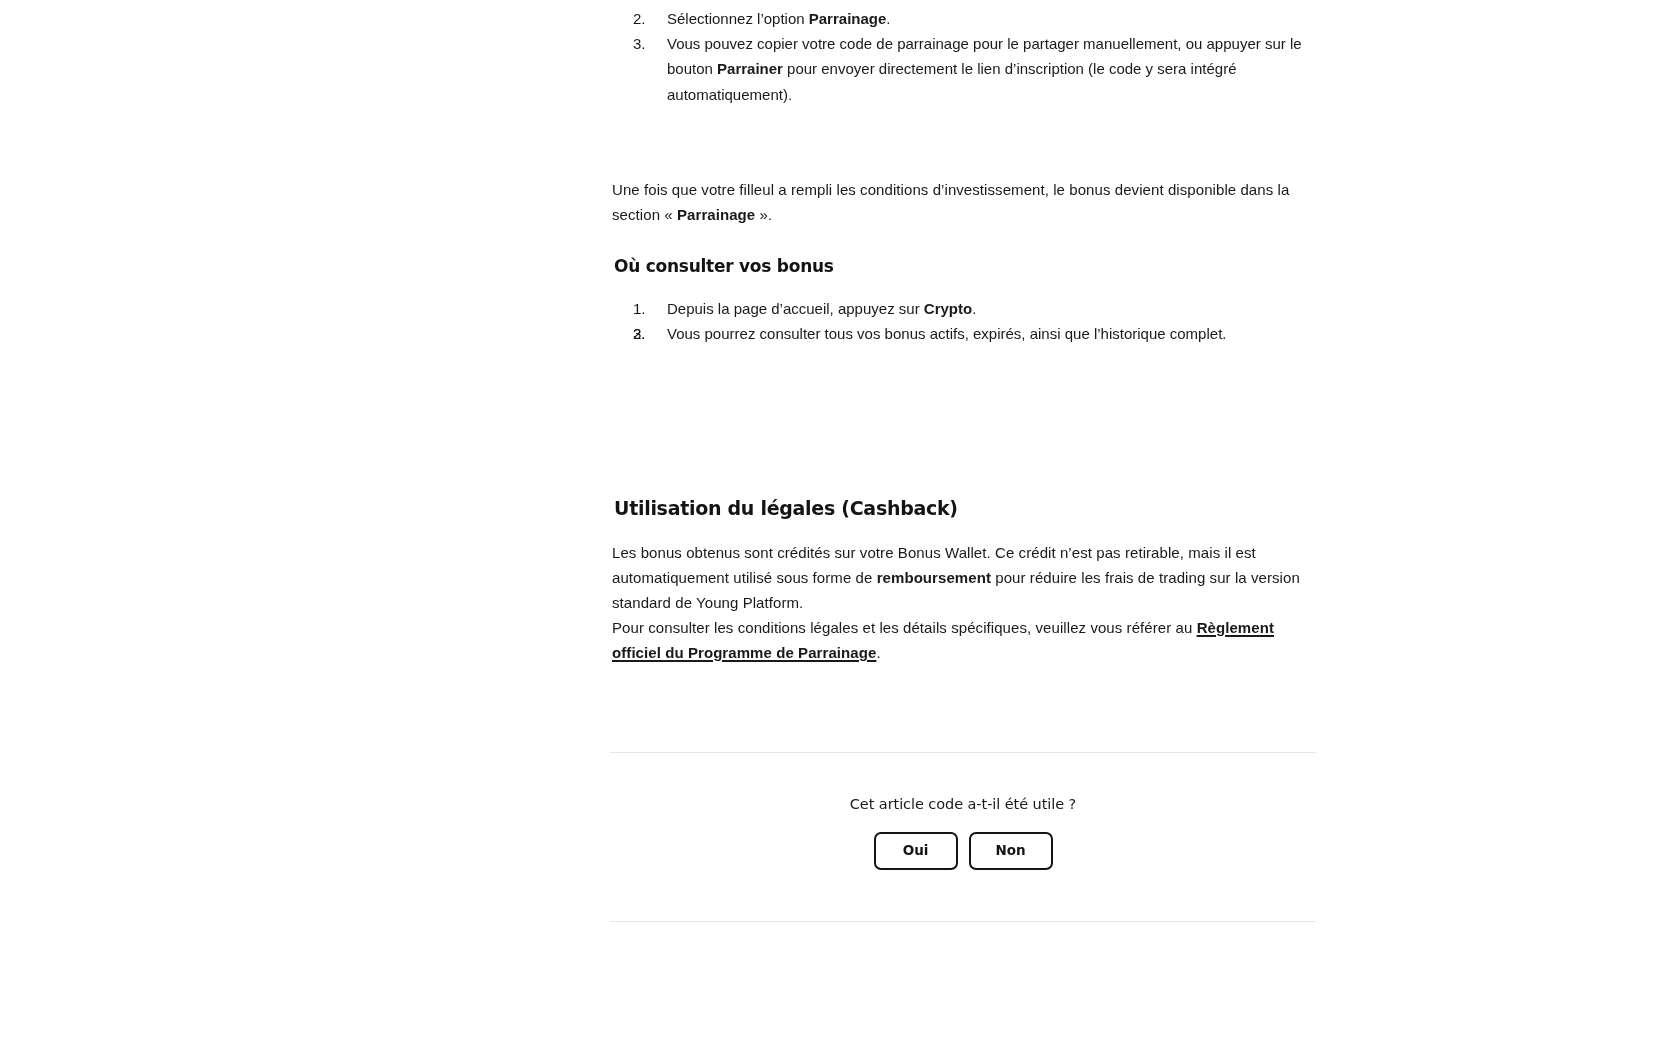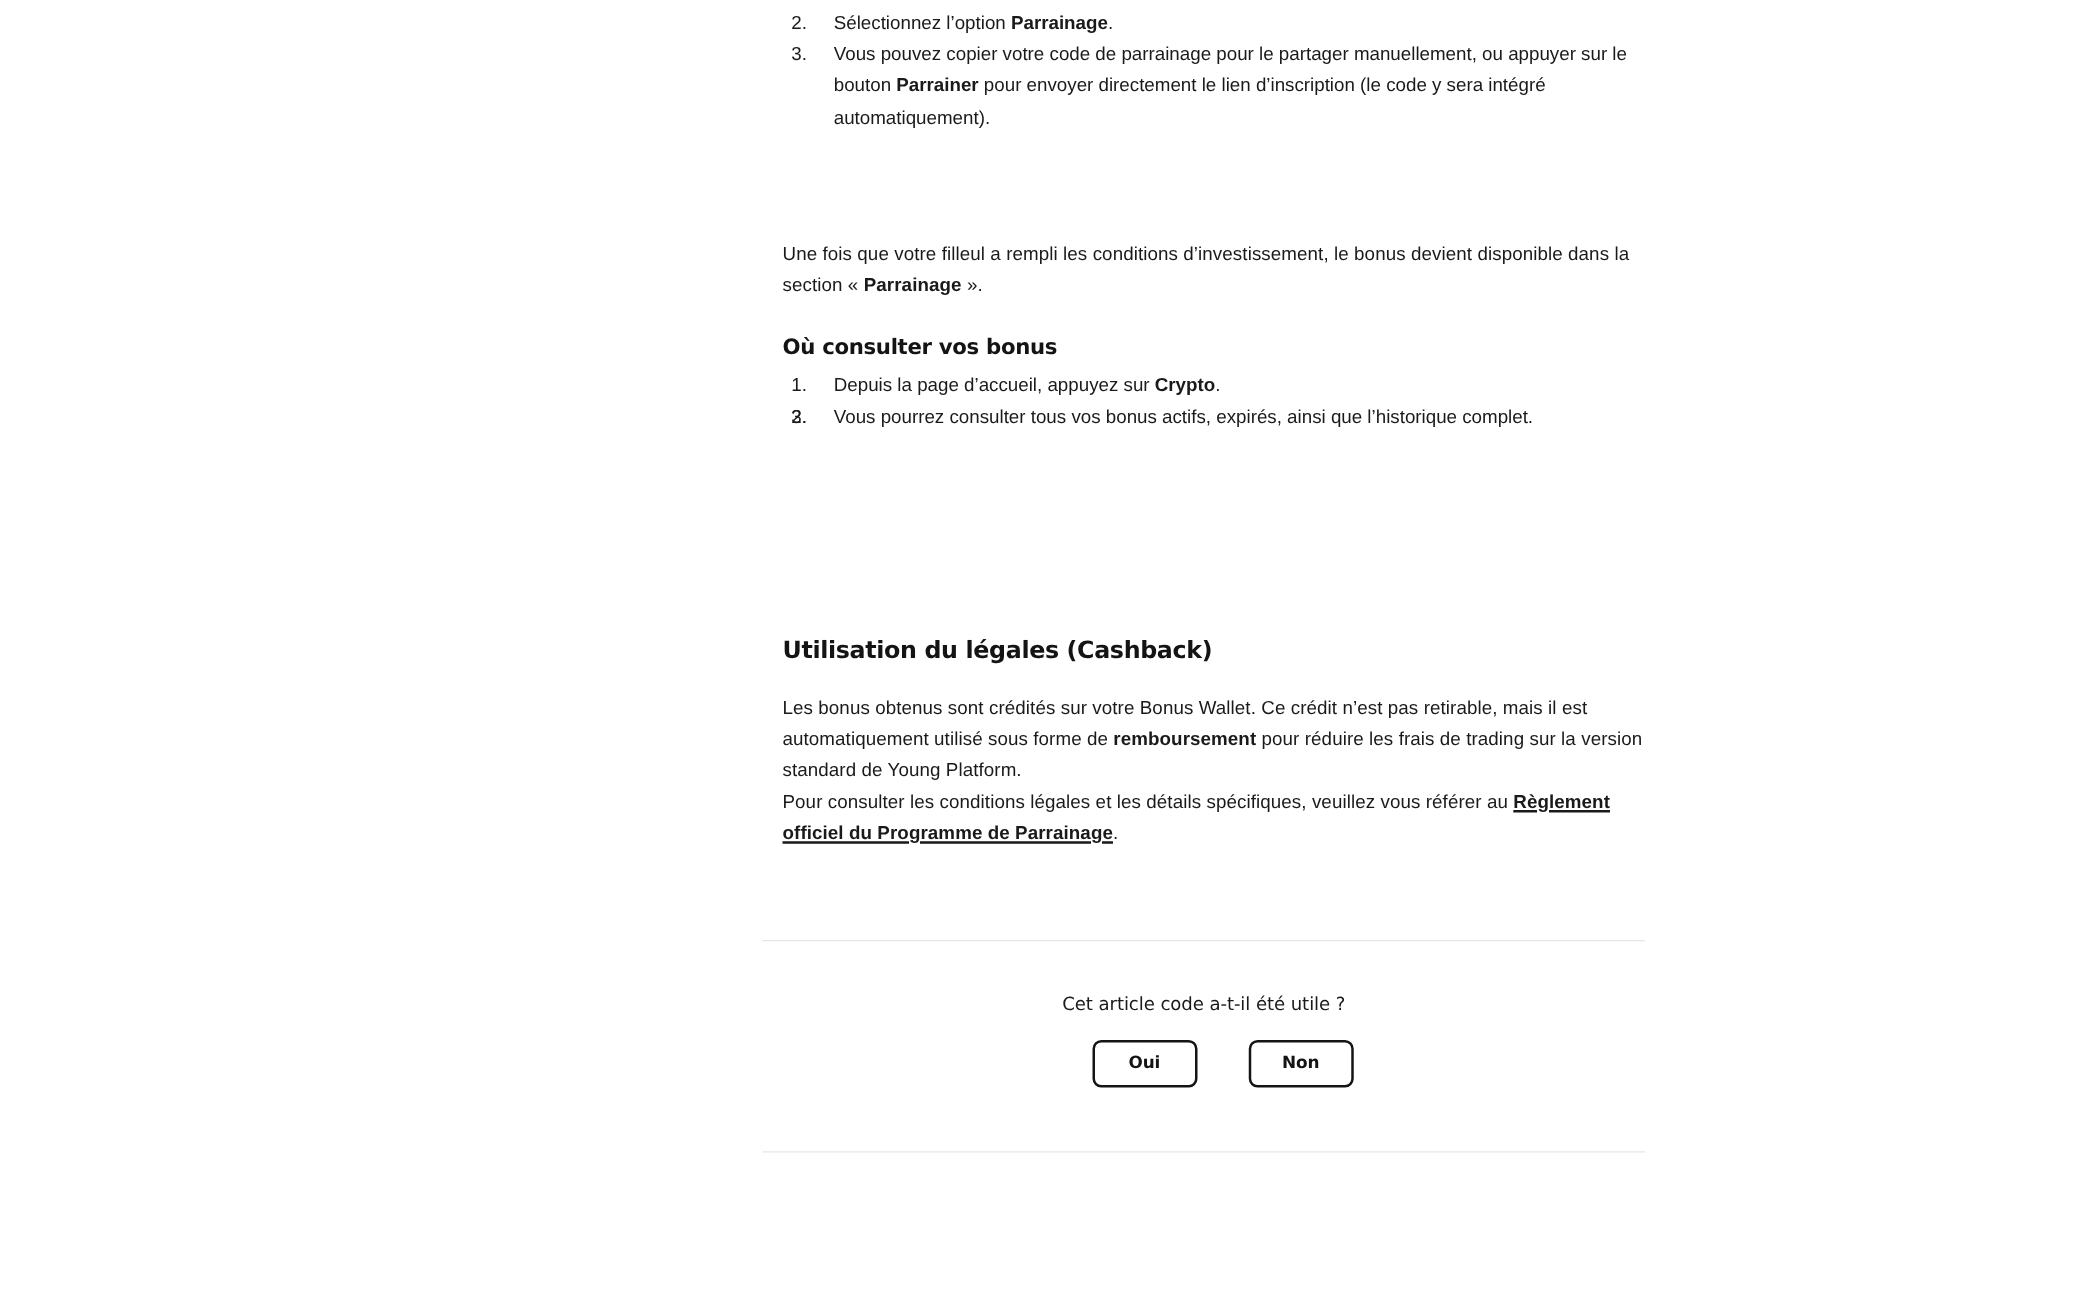--- a/index.html
+++ b/index.html
@@ -22,31 +22,31 @@
     left: 610px;
     top: 0;
     width: 706px;
   }
 
   
   .para {
     font-size: 15px;
     line-height: 25.2px;
     color: #1a1a1a;
-    margin: 16px;
+    margin: 2px;
     letter-spacing: 0.005em;
   }
   b, .b {
     font-weight: 700;
   }
 
   h2.section-title {
     font-size: 17px;
     line-height: 24px;
-    margin: 16px;
+    margin: 4px;
     font-family: "DejaVu Sans", "Liberation Sans", sans-serif;
     font-weight: 700;
     letter-spacing: -0.015em;
     color: #141414;
   }
   h2.section-title.big {
     font-size: 19px;
     line-height: 26px;
   }
 
@@ -120,21 +120,20 @@
     font-size: 13.5px;
     line-height: 1;
     color: #141414;
     display: flex;
     align-items: center;
     justify-content: center;
     cursor: pointer;
     letter-spacing: -0.005em;
     padding: 0;
     box-sizing: border-box;
-    margin-left: 30px;
   }
 
   
   .abs { position: absolute; }
 </style>
 </head>
 <body>
 
 <div class="article">
 

